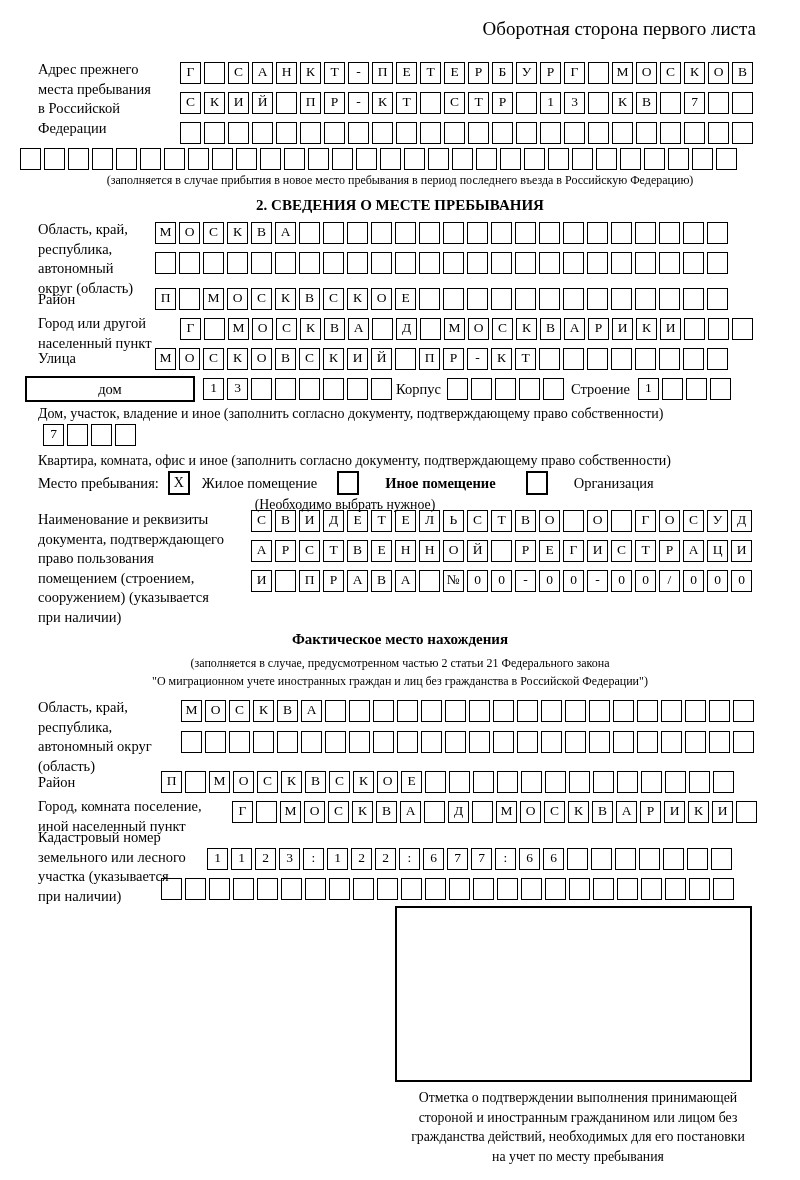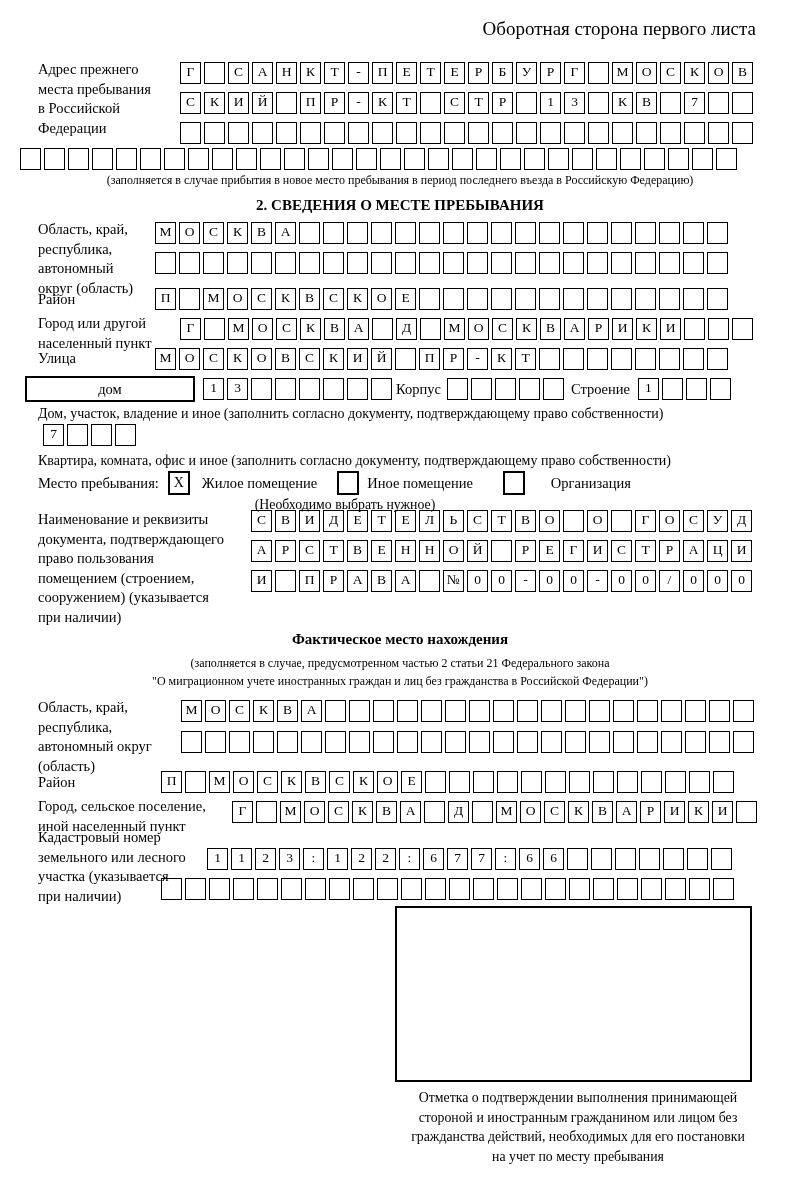--- a/index.html
+++ b/index.html
@@ -336,21 +336,21 @@
       <span class="cell"></span>
     </div>
 </div>
 <div class="abs caption" style="top:453px;left:38px;">Квартира, комната, офис и иное (заполнить согласно документу, подтверждающему право собственности)</div>
 
 <div class="abs inlinerow" style="top:471px;left:38px;">
   <span>Место пребывания:</span>
   <span class="cb" style="margin-left:9px;">X</span>
   <span style="margin-left:12px;">Жилое помещение</span>
   <span class="cb" style="margin-left:20px;"></span>
-  <span style="margin-left:8px;">Иное помещение</span>
+  <span style="margin-left:26px;font-weight:bold;">Иное помещение</span>
   <span class="cb" style="margin-left:30px;"></span>
   <span style="margin-left:26px;">Организация</span>
 </div>
 <div class="abs caption" style="top:497px;left:180px;width:330px;text-align:center;font-size:13.8px;">(Необходимо выбрать нужное)</div>
 
 <div class="abs flabel" style="top:510px;">Наименование и реквизиты
 документа, подтверждающего
 право пользования
 помещением (строением,
 сооружением) (указывается
@@ -507,21 +507,21 @@
     <span class="cell"></span>
     <span class="cell"></span>
     <span class="cell"></span>
     <span class="cell"></span>
     <span class="cell"></span>
     <span class="cell"></span>
     <span class="cell"></span>
     <span class="cell"></span>
   </div>
 
-<div class="abs flabel" style="top:797px;">Город, сельское поселение,
+<div class="abs flabel" style="top:797px;">Город, комната поселение,
 иной населенный пункт</div>
 <div class="abs cells" style="top:801px;left:232px;">
     <span class="cell">Г</span>
     <span class="cell"></span>
     <span class="cell">М</span>
     <span class="cell">О</span>
     <span class="cell">С</span>
     <span class="cell">К</span>
     <span class="cell">В</span>
     <span class="cell">А</span>

